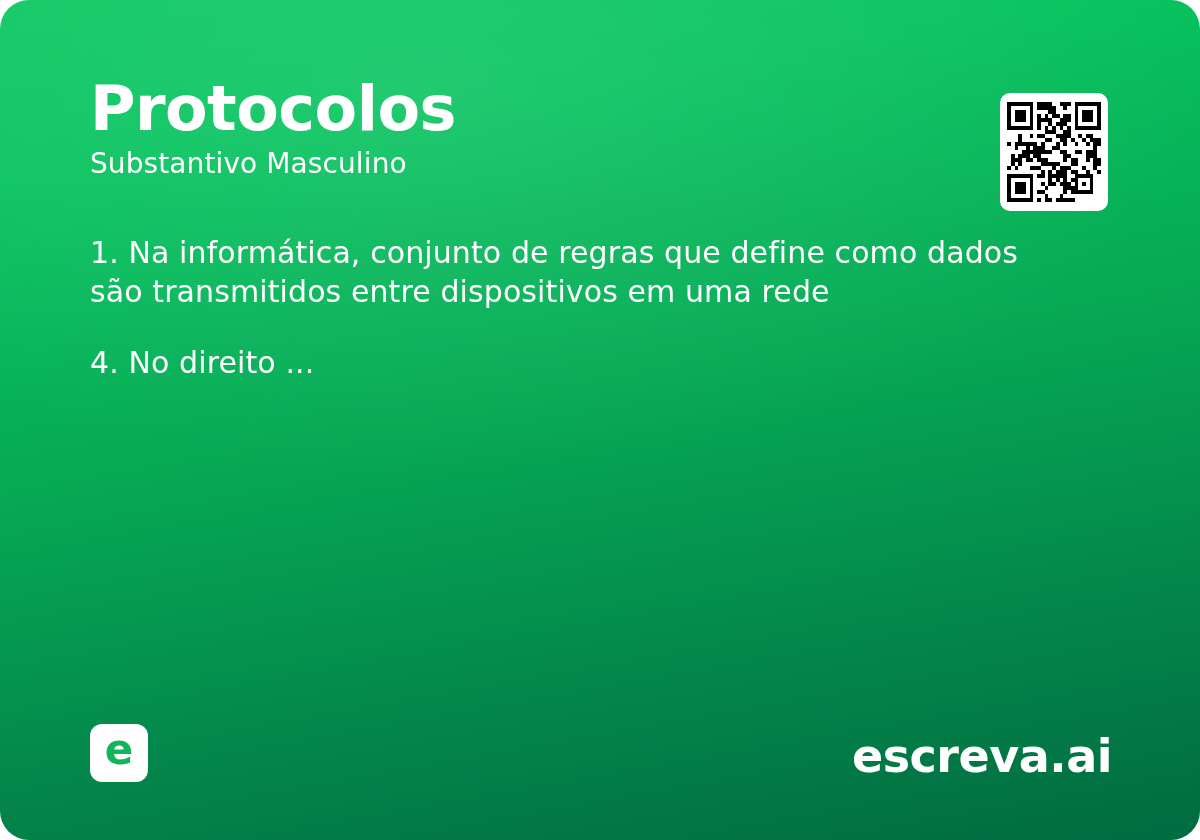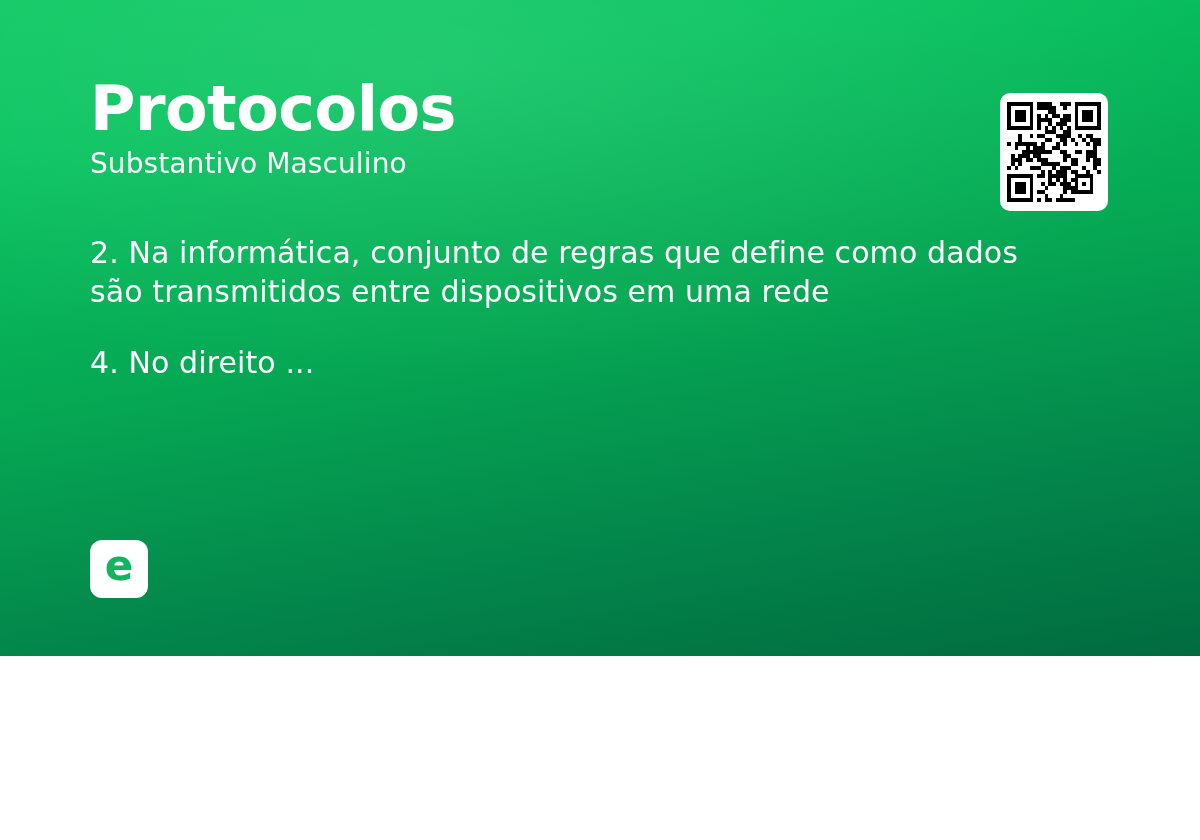--- a/index.html
+++ b/index.html
@@ -10,25 +10,26 @@
   body {
     width: 1200px;
     height: 840px;
     overflow: hidden;
     font-family: "DejaVu Sans", "Liberation Sans", sans-serif;
   }
 
   .card {
     position: relative;
     width: 1200px;
-    height: 656px;
+    height: 840px;
     box-sizing: border-box;
     background: linear-gradient(170deg, #0ec963 0%, #08c35f 18%, #06a854 48%, #03834a 78%, #016b3f 100%);
     color: #ffffff;
     overflow: hidden;
+    border-radius: 29px;
   }
 
   
   .card::after {
     content: "";
     position: absolute;
     inset: 0;
     background: radial-gradient(120% 85% at 35% 10%, rgba(255,255,255,0.10) 0%, rgba(255,255,255,0.00) 55%);
     pointer-events: none;
   }
@@ -768,24 +769,25 @@
         <i style="background: transparent;"></i>
         <i style="background: transparent;"></i>
       </div>
   </div>
 
   <div class="content">
     <h1 class="title">Protocolos</h1>
     <p class="subtitle">Substantivo Masculino</p>
 
     <div class="definitions">
-      <p class="definition">2. Na informática, conjunto de regras que define como dados são transmitidos entre dispositivos em uma rede</p>
+      <p class="definition">1. Na informática, conjunto de regras que define como dados são transmitidos entre dispositivos em uma rede</p>
       <p class="definition">4. No direito ...</p>
     </div>
   </div>
 
   <div class="footer">
     <div class="logo-mark">
       <span>e</span>
     </div>
+    <div class="brand">escreva.ai</div>
   </div>
 
 </div>
 
 </body></html>

